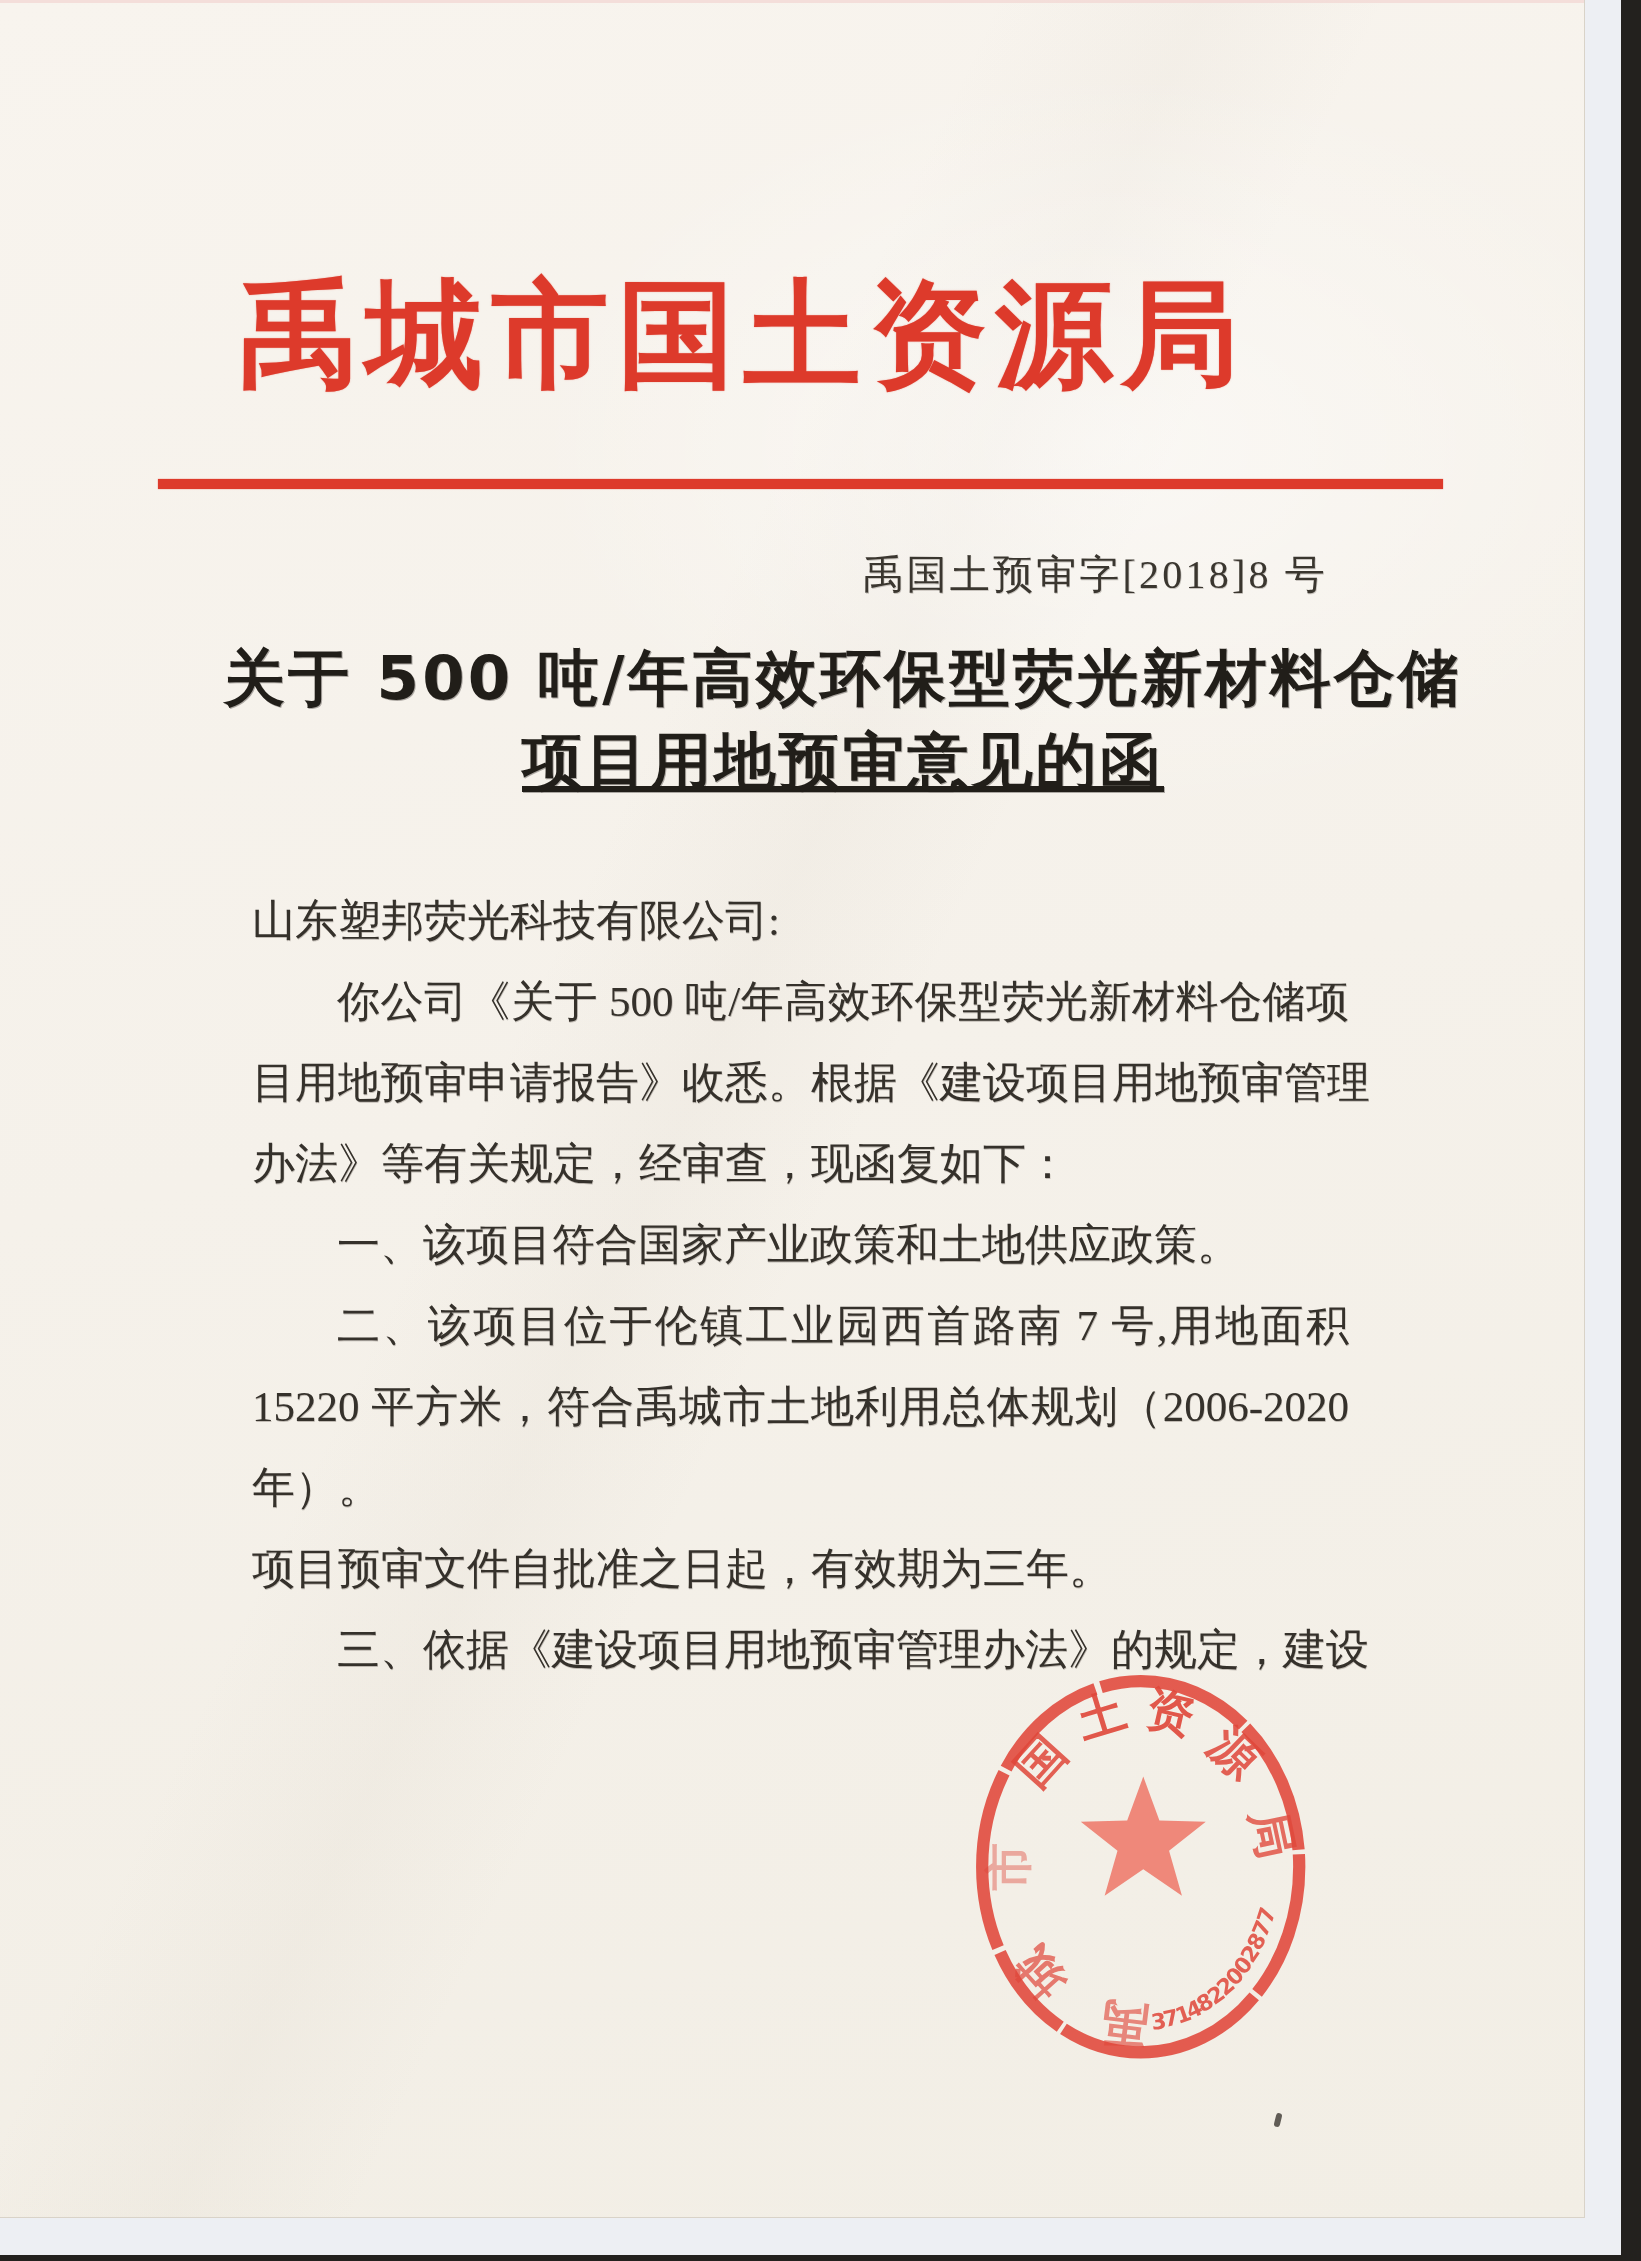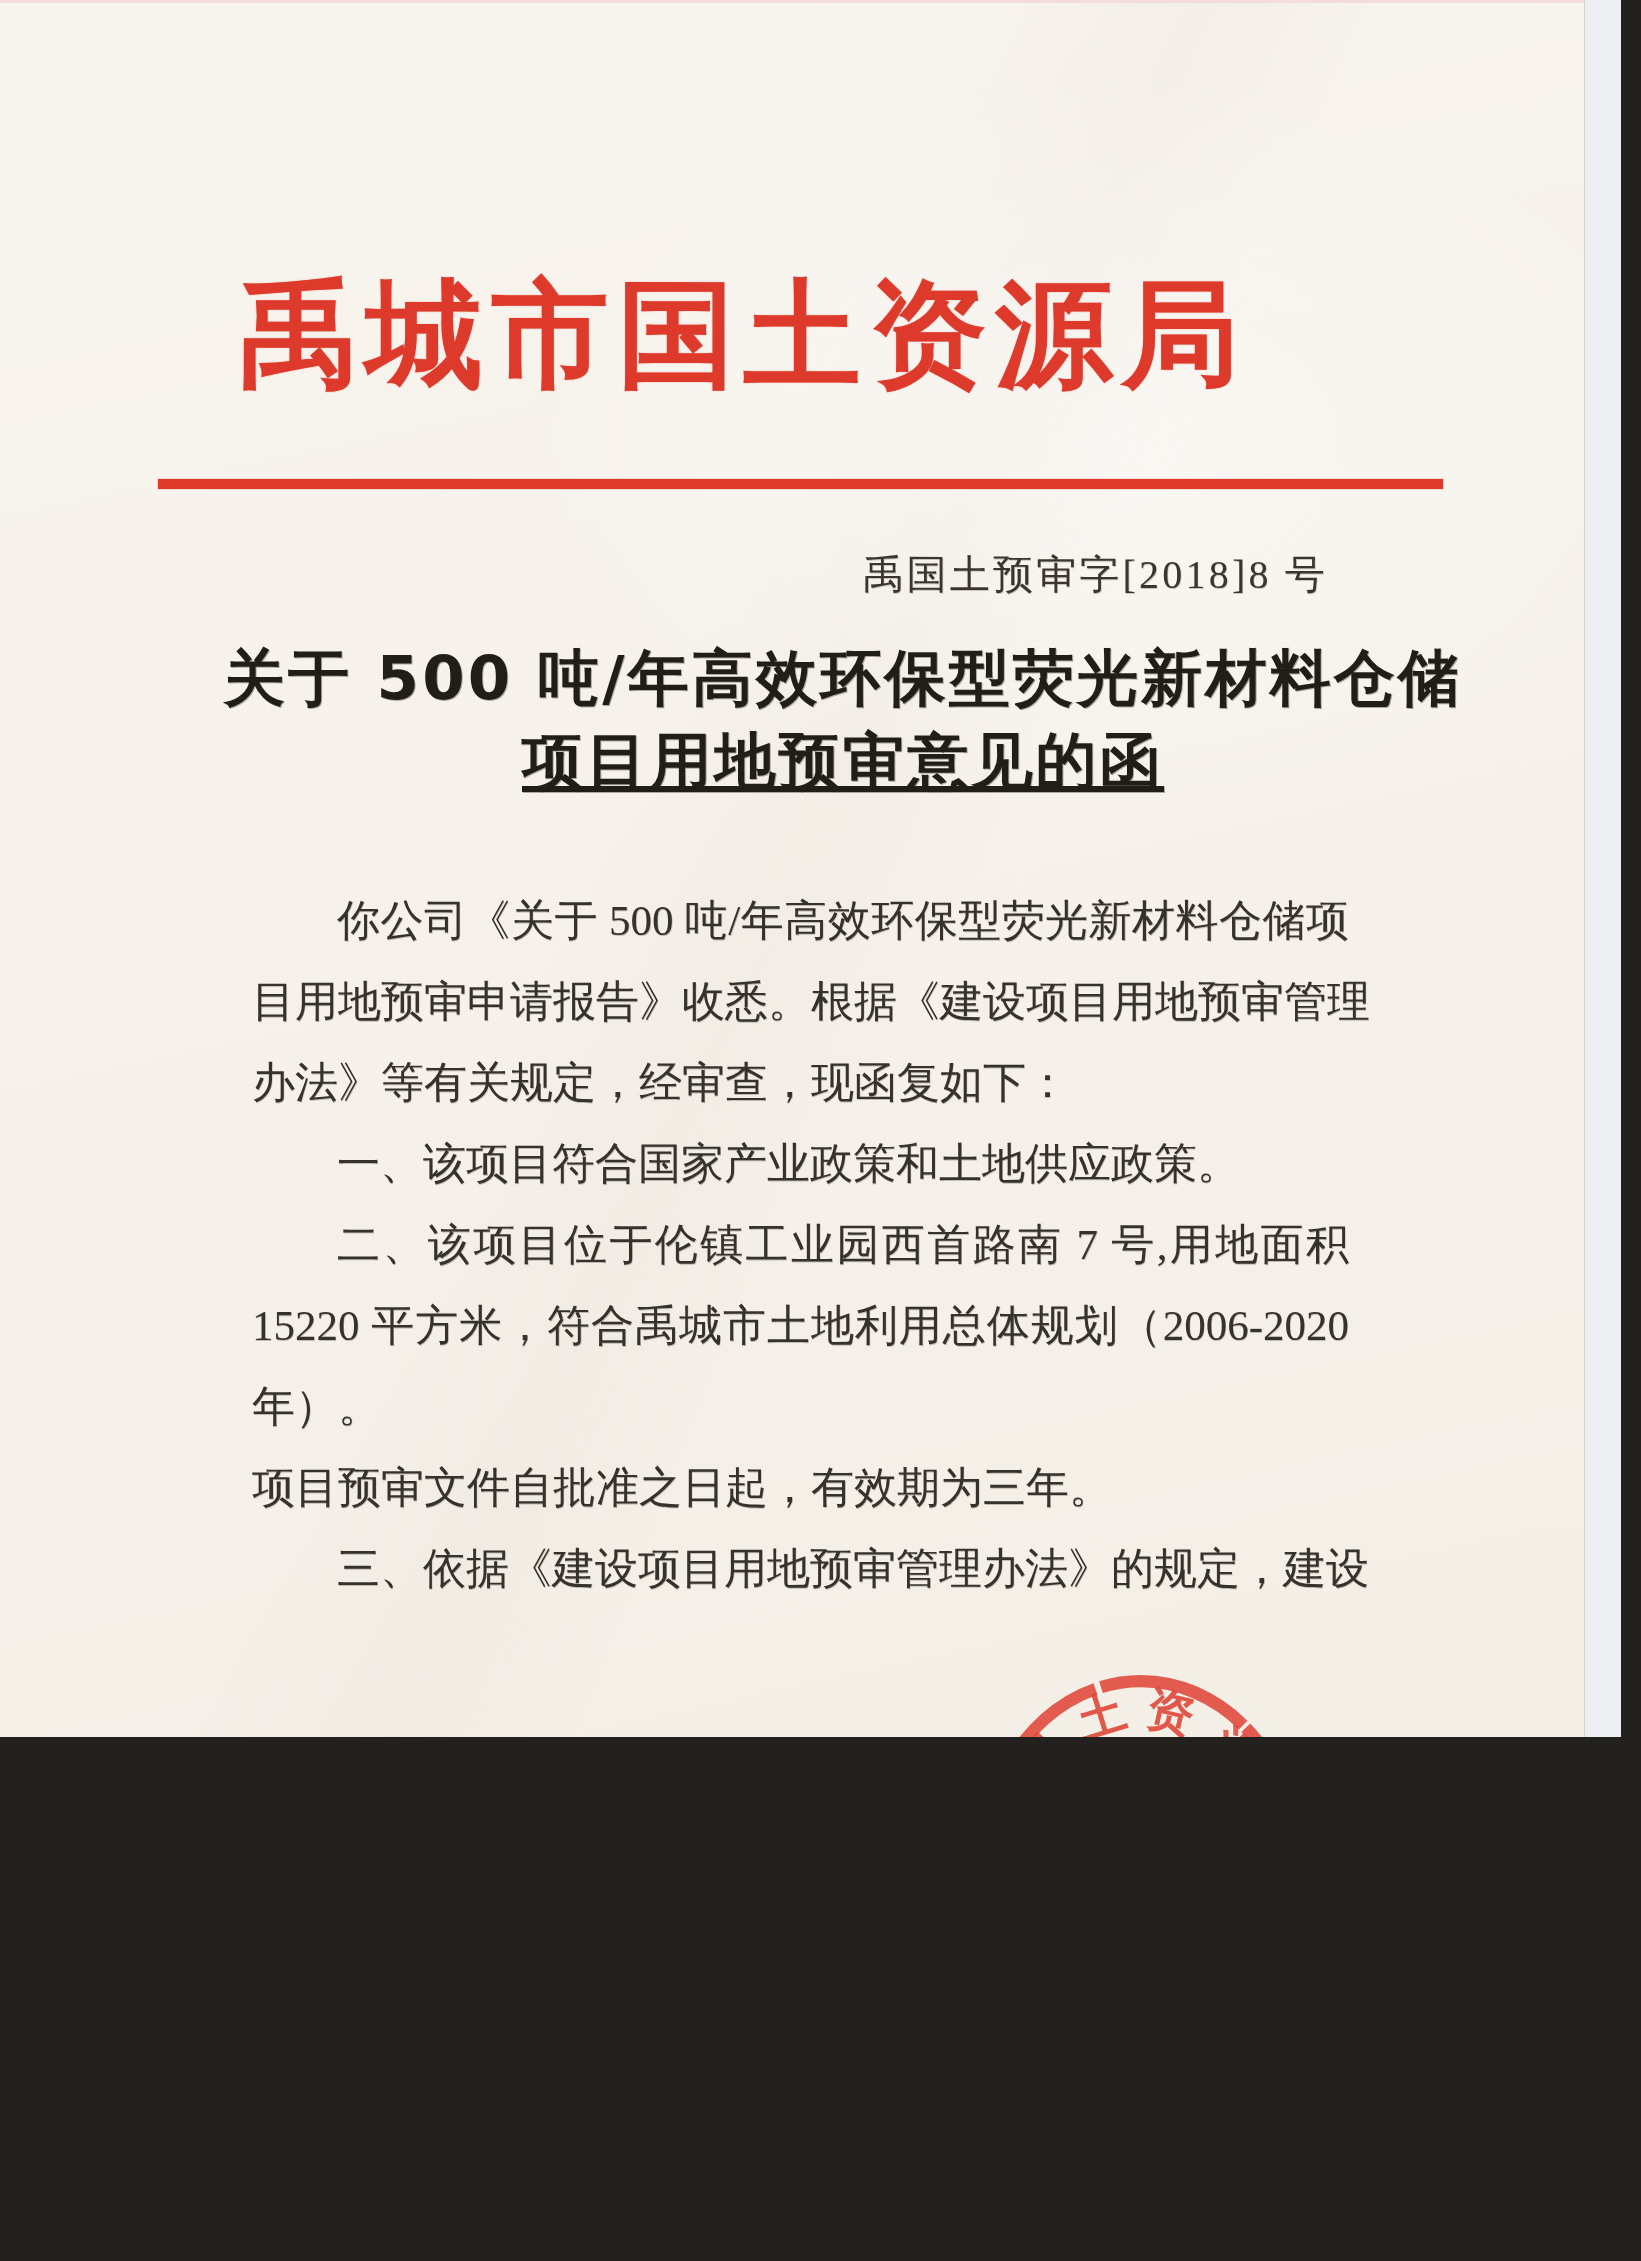--- a/index.html
+++ b/index.html
@@ -1,17 +1,17 @@
 <!DOCTYPE html>
 <html style="font-size:10.3px"><head>
 <meta charset="utf-8">
 <style>
   html,body{margin:0;padding:0;}
   body{width:1642px;height:2261px;background:#23211e;font-family:"Liberation Serif","DejaVu Serif",serif;}
-  #canvas{position:relative;width:1642px;height:1737px;overflow:hidden;background:#bef264;}
+  #canvas{position:relative;width:1642px;height:2261px;overflow:hidden;background:#bef264;}
 
   
   .backing{position:absolute;left:0;top:0;width:1621px;height:2255px;background:#edeff3;}
   .band-right{position:absolute;left:1621px;top:0;width:20.7px;height:2261px;background:#23211e;}
   .band-bottom{position:absolute;left:0;top:2255px;width:1642px;height:6.5px;background:#23211e;}
 
   
   .paper{position:absolute;left:0;top:0;width:1584px;height:2217px;
     background:
       radial-gradient(ellipse 903px 581px at 70% 20%, rgba(255,255,255,.45), rgba(255,255,255,0) 65%),
@@ -65,20 +65,21 @@
 
   <div class="agency-head">禹城市国土资源局</div>
   <div class="red-rule"></div>
 
   <div class="doc-number">禹国土预审字[2018]8 号</div>
 
   <div class="doc-title title-1">关于 500 吨/年高效环保型荧光新材料仓储</div>
   <div class="doc-title title-2">项目用地预审意见的函</div>
 
   <div class="body-block">
+    <div class="line">山东塑邦荧光科技有限公司:</div>
     <div class="line indent justify">你公司《关于 500 吨/年高效环保型荧光新材料仓储项</div>
     <div class="line justify">目用地预审申请报告》收悉。根据《建设项目用地预审管理</div>
     <div class="line">办法》等有关规定，经审查，现函复如下：</div>
     <div class="line indent">一、该项目符合国家产业政策和土地供应政策。</div>
     <div class="line indent justify">二、该项目位于伦镇工业园西首路南 7 号,用地面积</div>
     <div class="line justify">15220 平方米，符合禹城市土地利用总体规划（2006-2020</div>
     <div class="line">年）。</div>
     <div class="line">项目预审文件自批准之日起，有效期为三年。</div>
     <div class="line indent justify">三、依据《建设项目用地预审管理办法》的规定，建设</div>
   </div>

